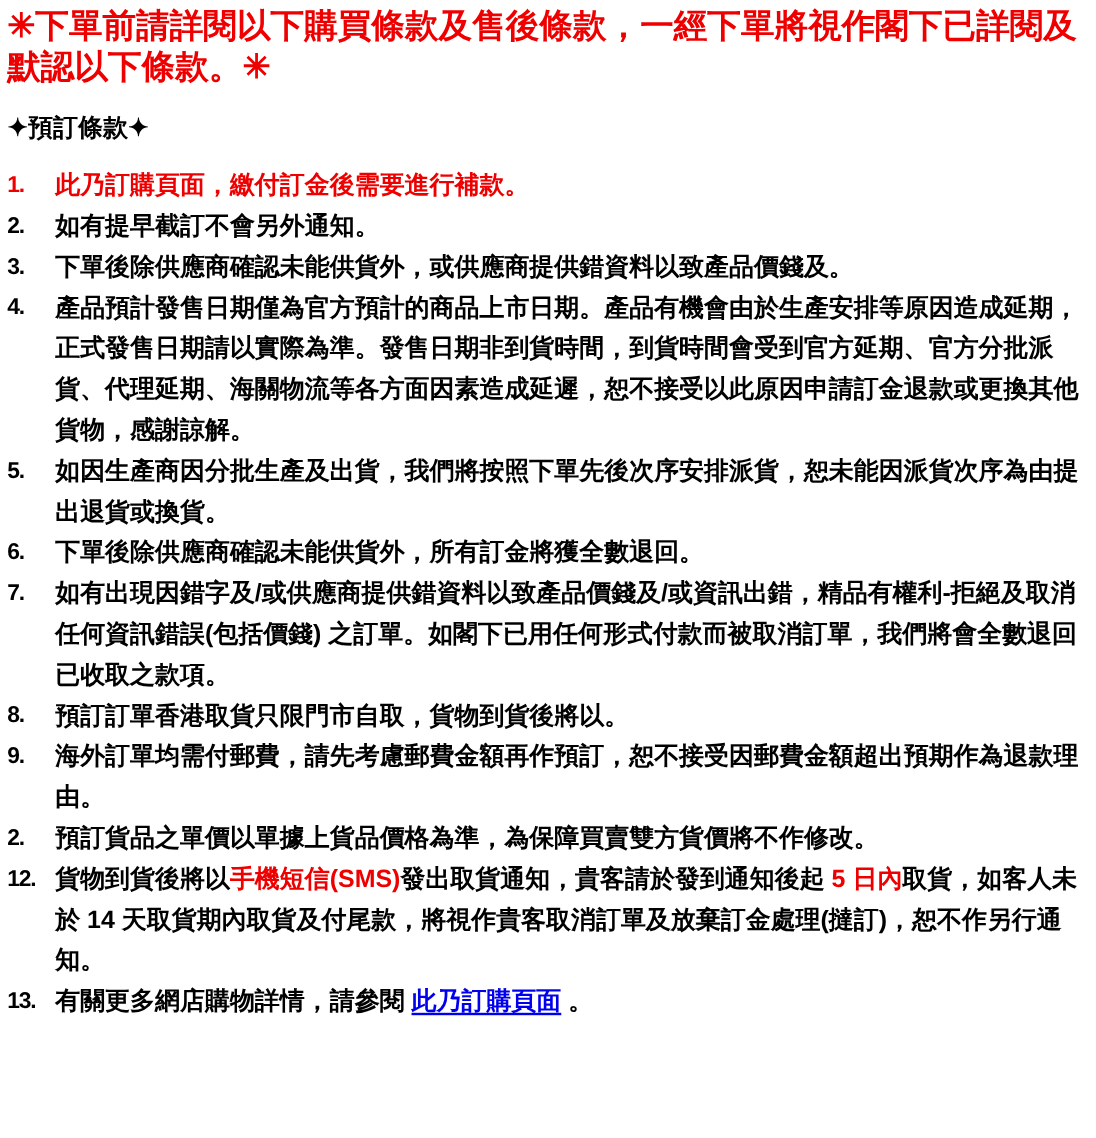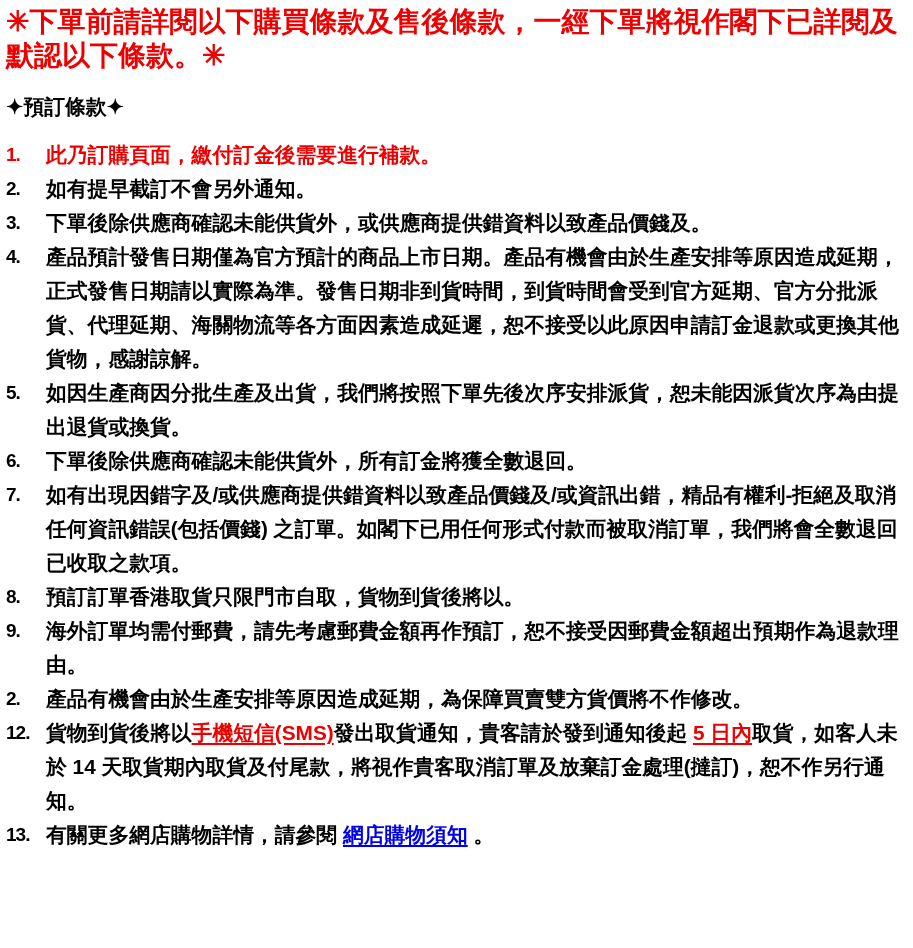--- a/index.html
+++ b/index.html
@@ -56,21 +56,20 @@
     white-space: nowrap;
   }
   .term-item .content {
     flex: 1 1 auto;
     min-width: 0;
     margin-left: 16px;
   }
   .term-item.red { color: var(--red, #ee0000); }
   .run-red {
     color: var(--red, #ee0000);
-    text-decoration: underline;
     text-underline-offset: 3px;
   }
   .run-link {
     color: var(--link_blue, #0000ee);
     text-decoration: underline;
     text-underline-offset: 3px;
     cursor: pointer;
   }
 </style>
 </head>
@@ -113,24 +112,24 @@
       <div class="term-item">
         <span class="num">8.</span>
         <span class="content"><span>預訂訂單香港取貨只限門市自取，貨物到貨後將以。</span></span>
       </div>
       <div class="term-item">
         <span class="num">9.</span>
         <span class="content"><span>海外訂單均需付郵費，請先考慮郵費金額再作預訂，恕不接受因郵費金額超出預期作為退款理由。</span></span>
       </div>
       <div class="term-item">
         <span class="num">2.</span>
-        <span class="content"><span>產品有機會由於生產安排等原因造成延期，為保障買賣雙方貨價將不作修改。</span></span>
+        <span class="content"><span>預訂貨品之單價以單據上貨品價格為準，為保障買賣雙方貨價將不作修改。</span></span>
       </div>
       <div class="term-item">
         <span class="num">12.</span>
         <span class="content"><span>貨物到貨後將以</span><span class="run-red">手機短信(SMS)</span><span>發出取貨通知，貴客請於發到通知後起 </span><span class="run-red">5 日內</span><span>取貨，如客人未於 14 天取貨期內取貨及付尾款，將視作貴客取消訂單及放棄訂金處理(撻訂)，恕不作另行通知。</span></span>
       </div>
       <div class="term-item">
         <span class="num">13.</span>
-        <span class="content"><span>有關更多網店購物詳情，請參閱 </span><a class="run-link" href="#">網店購物須知</a><span> 。</span></span>
+        <span class="content"><span>有關更多網店購物詳情，請參閱 </span><a class="run-link" href="#">此乃訂購頁面</a><span> 。</span></span>
       </div>
     </div>
 </div>
 
 </body></html>

